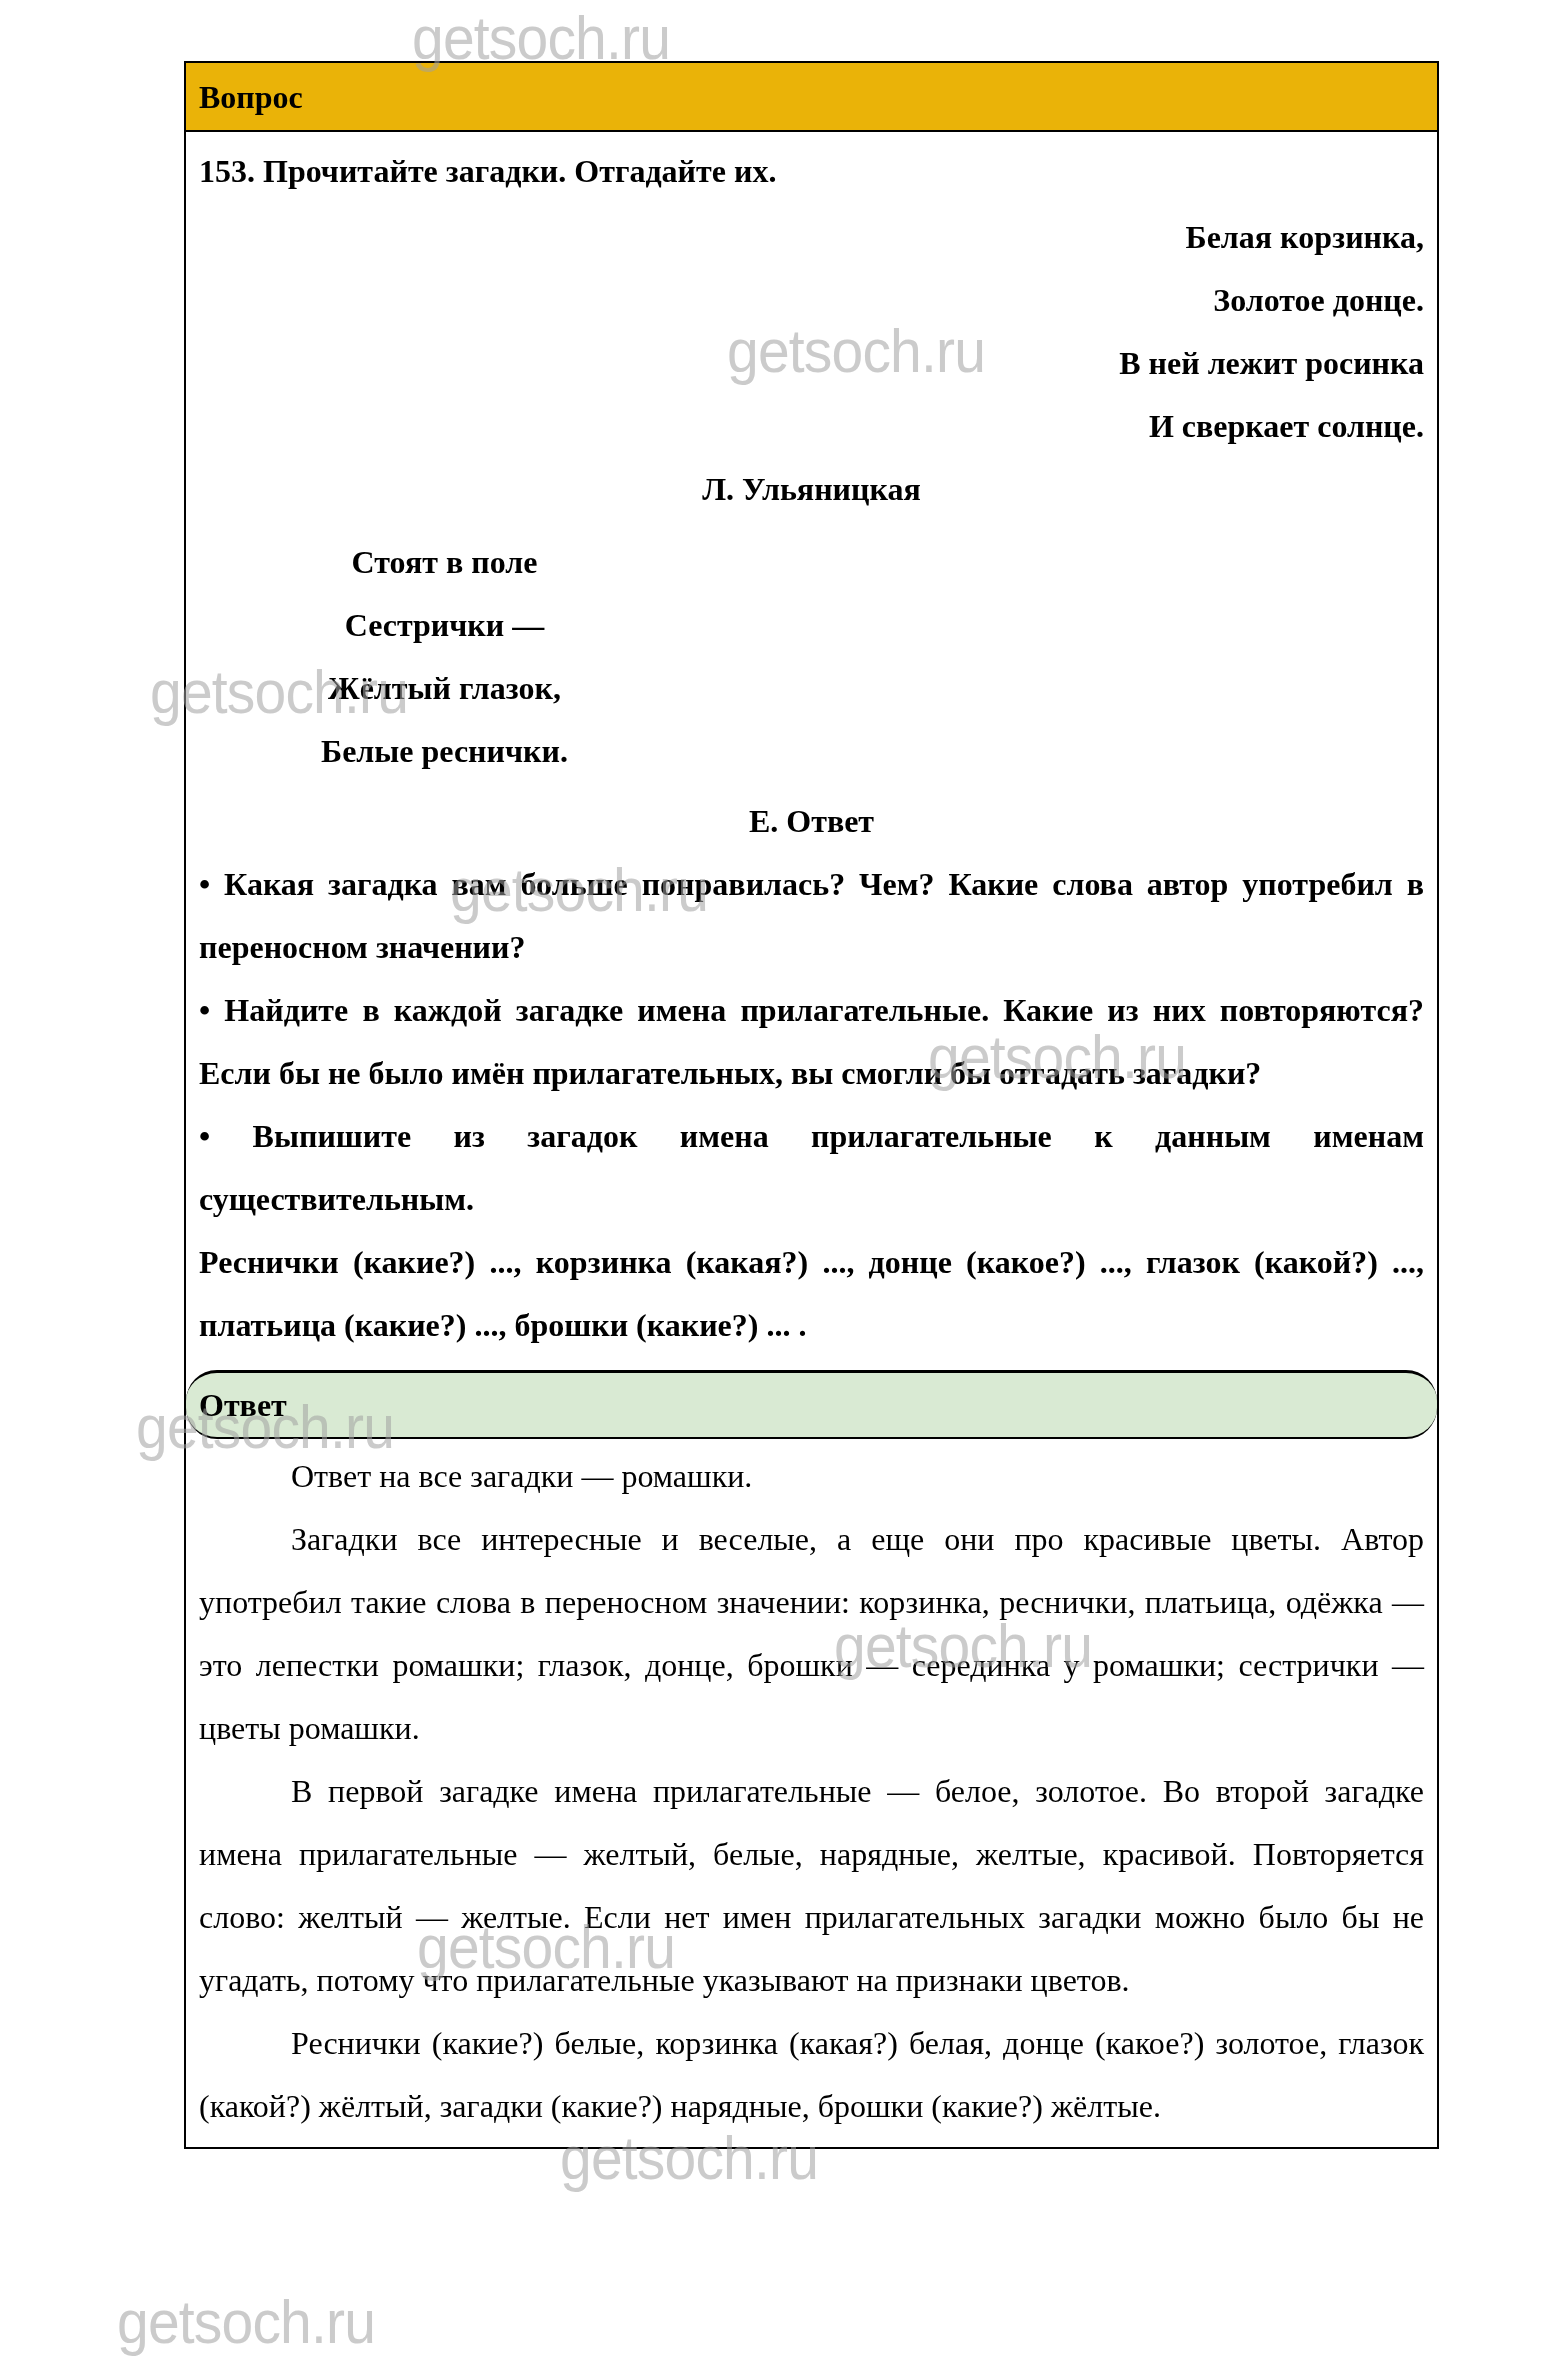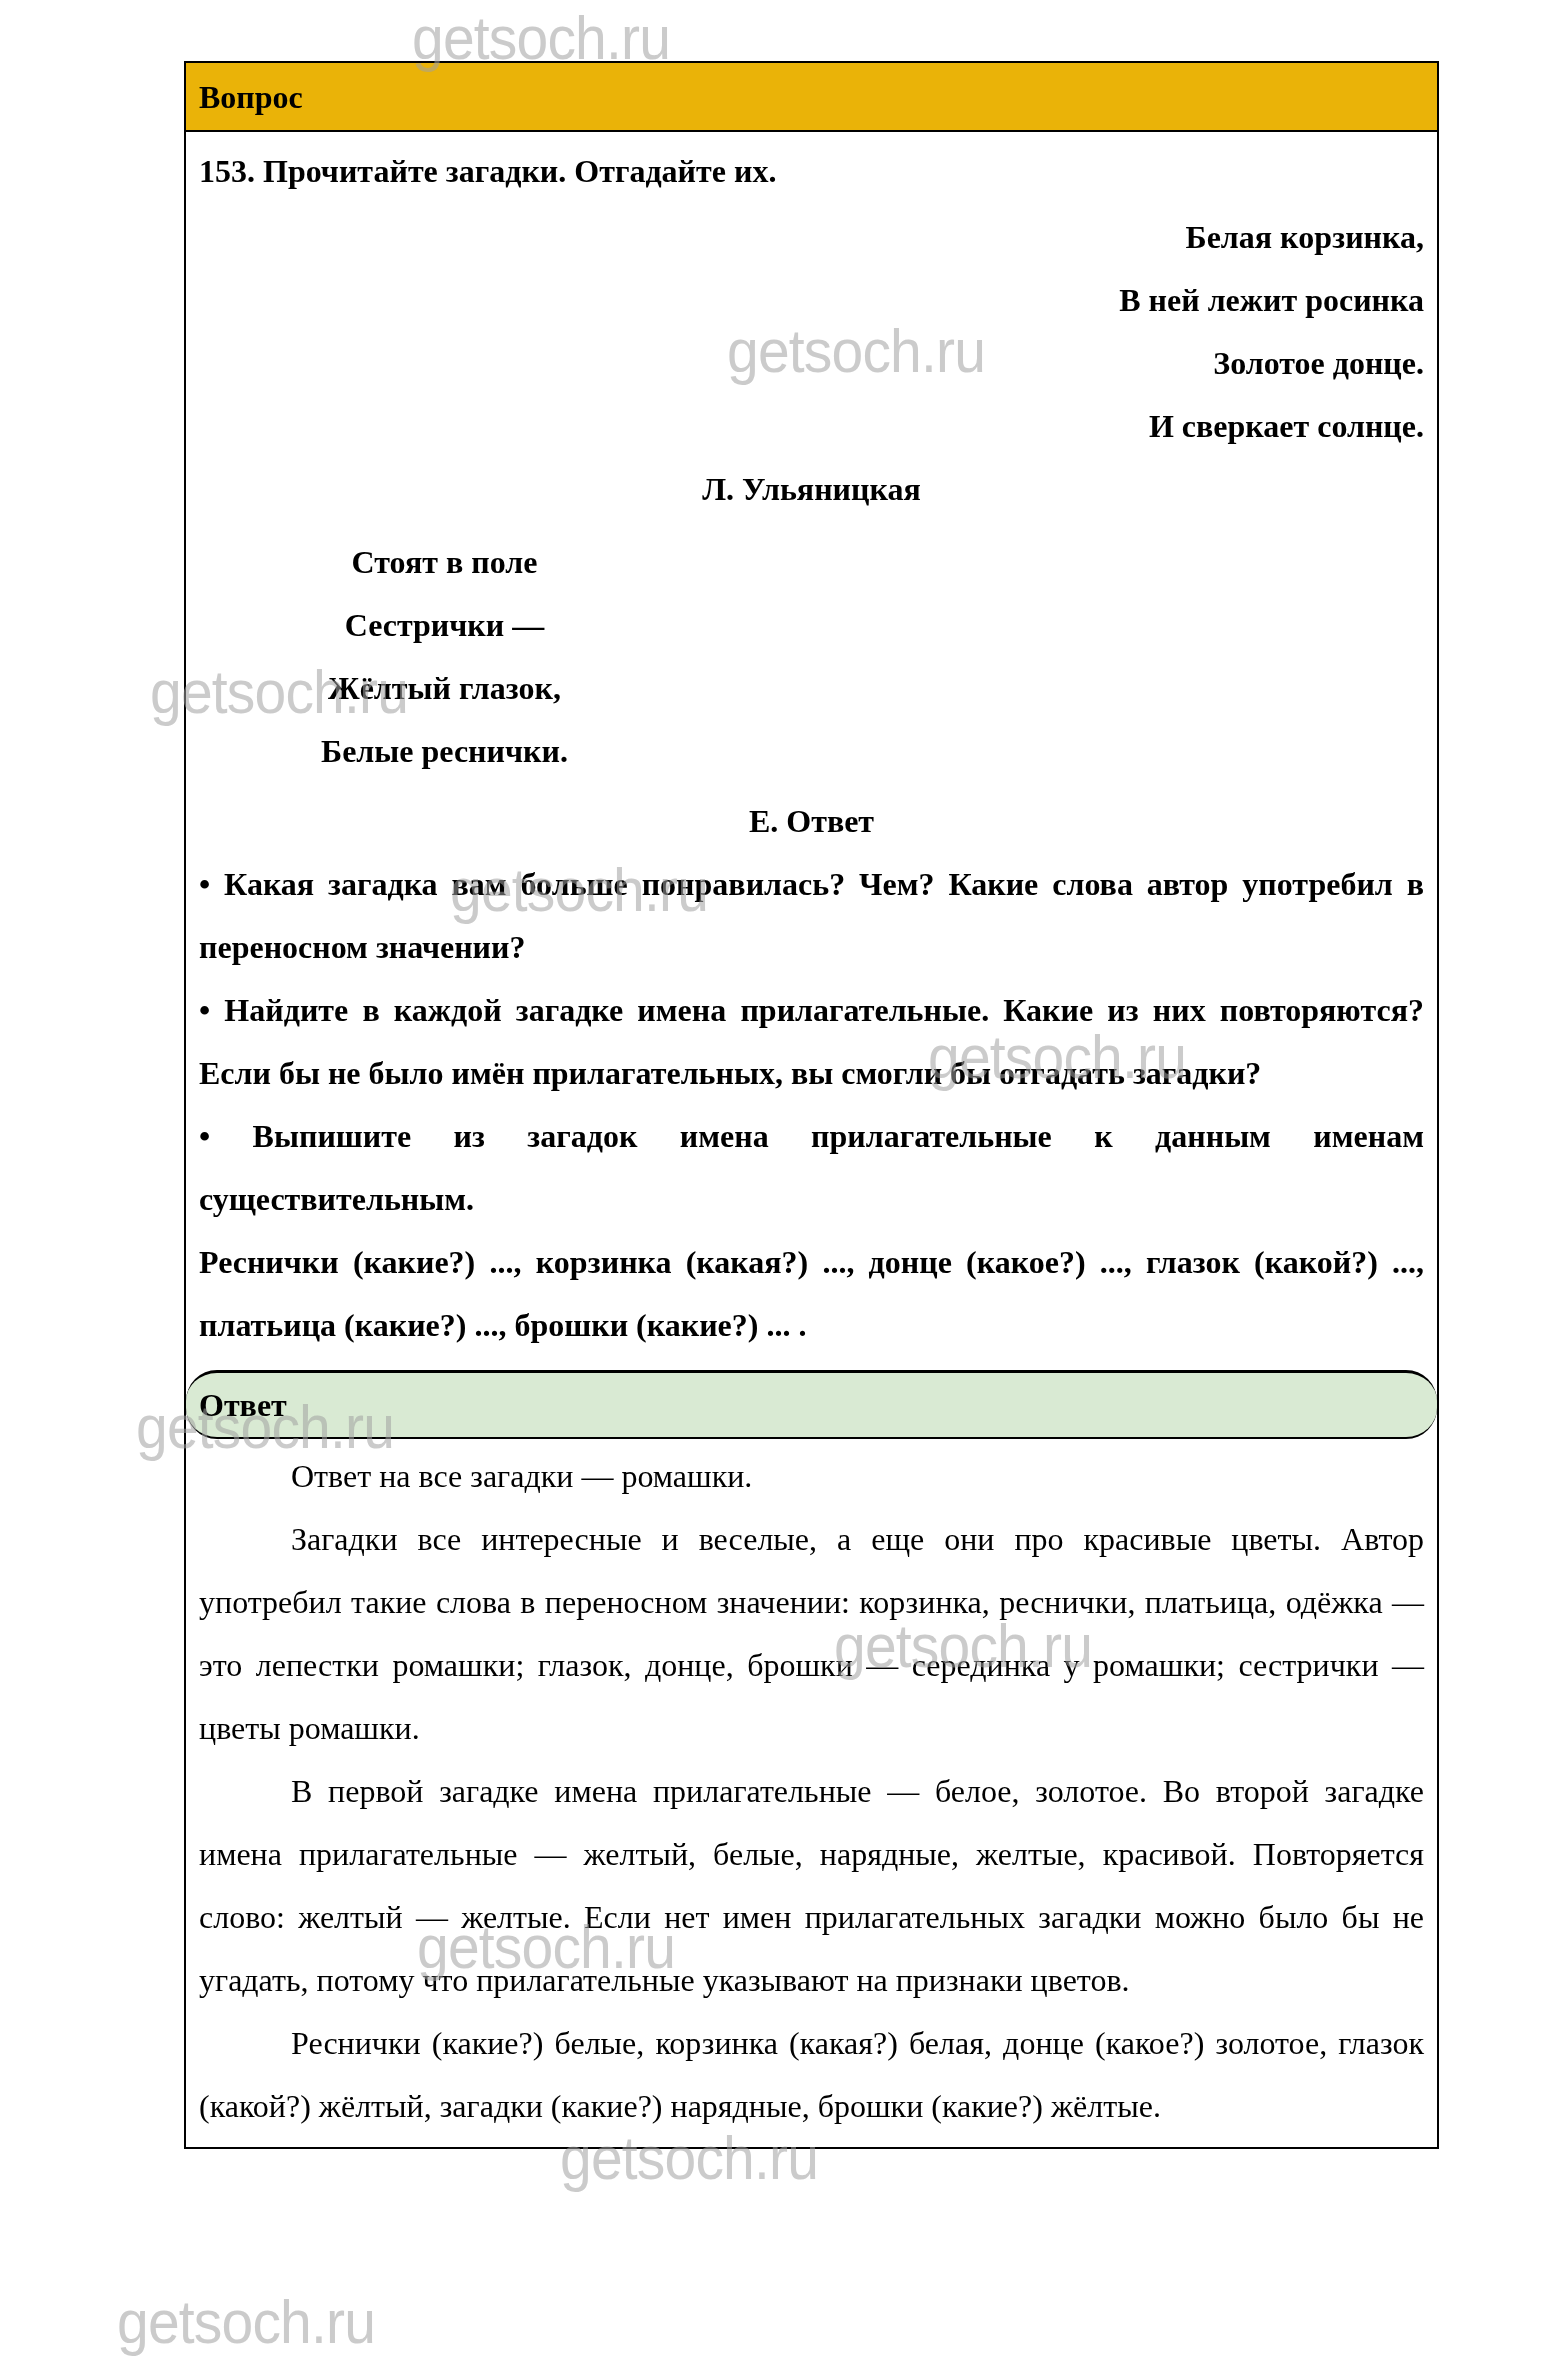--- a/index.html
+++ b/index.html
@@ -98,22 +98,22 @@
 <div class="card">
   <div class="band question">
     <span>Вопрос</span>
   </div>
 
   <div class="qbody">
     <p class="task-title">153. Прочитайте загадки. Отгадайте их.</p>
 
     <div class="poem poem1">
       <span class="line">Белая корзинка,</span>
+      <span class="line">Золотое донце.</span>
       <span class="line">В ней лежит росинка</span>
-      <span class="line">Золотое донце.</span>
       <span class="line">И сверкает солнце.</span>
       <span class="poem-author">Л. Ульяницкая</span>
     </div>
 
     <div>
       <div class="poem-cols">
         <div class="poem-col">
           <span class="line">Стоят в поле</span>
           <span class="line">Сестрички —</span>
           <span class="line">Жёлтый глазок,</span>

